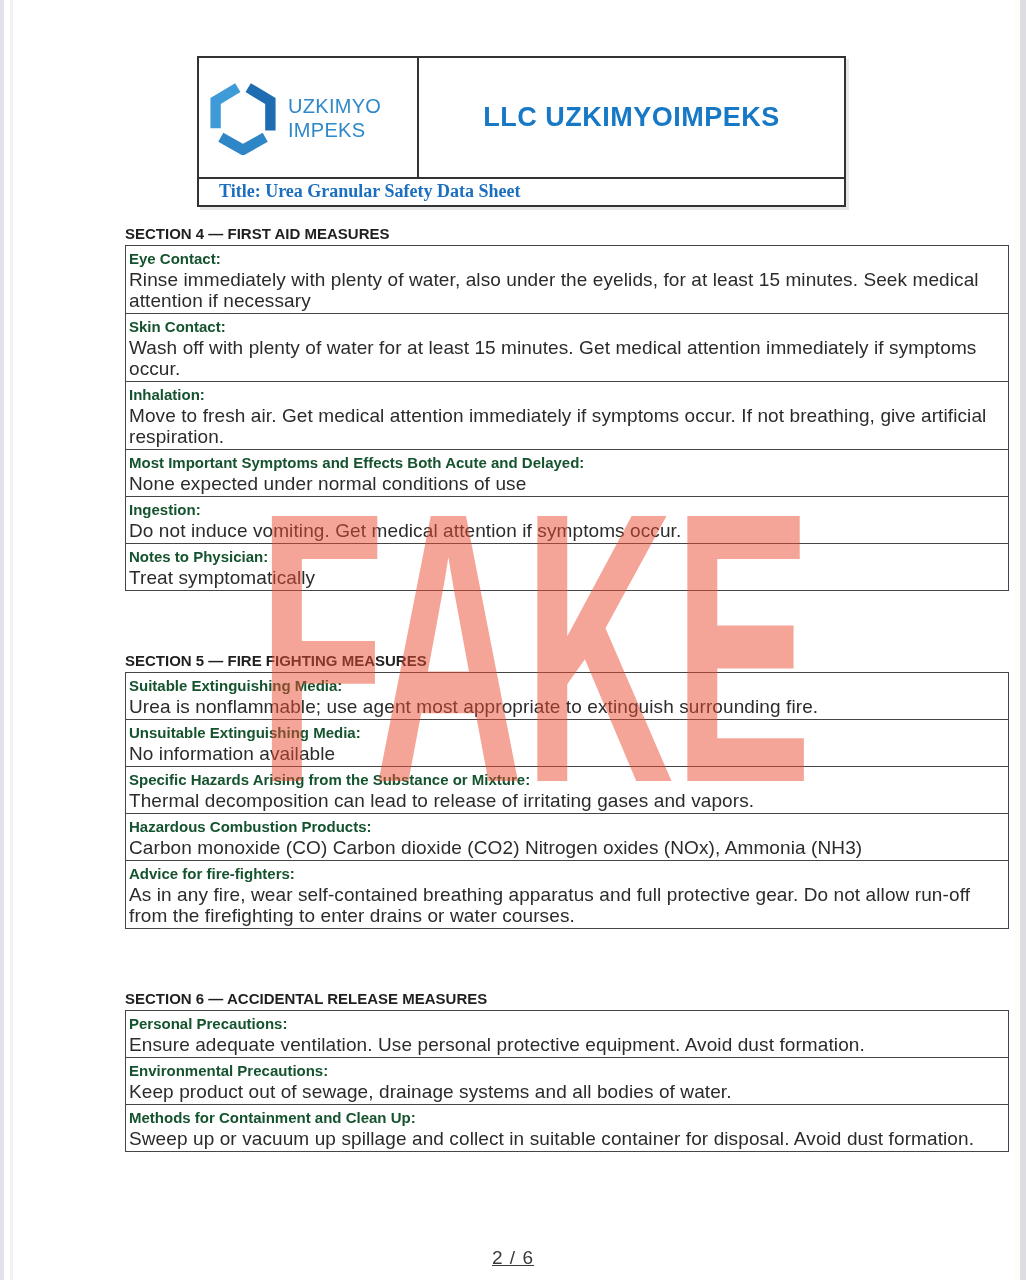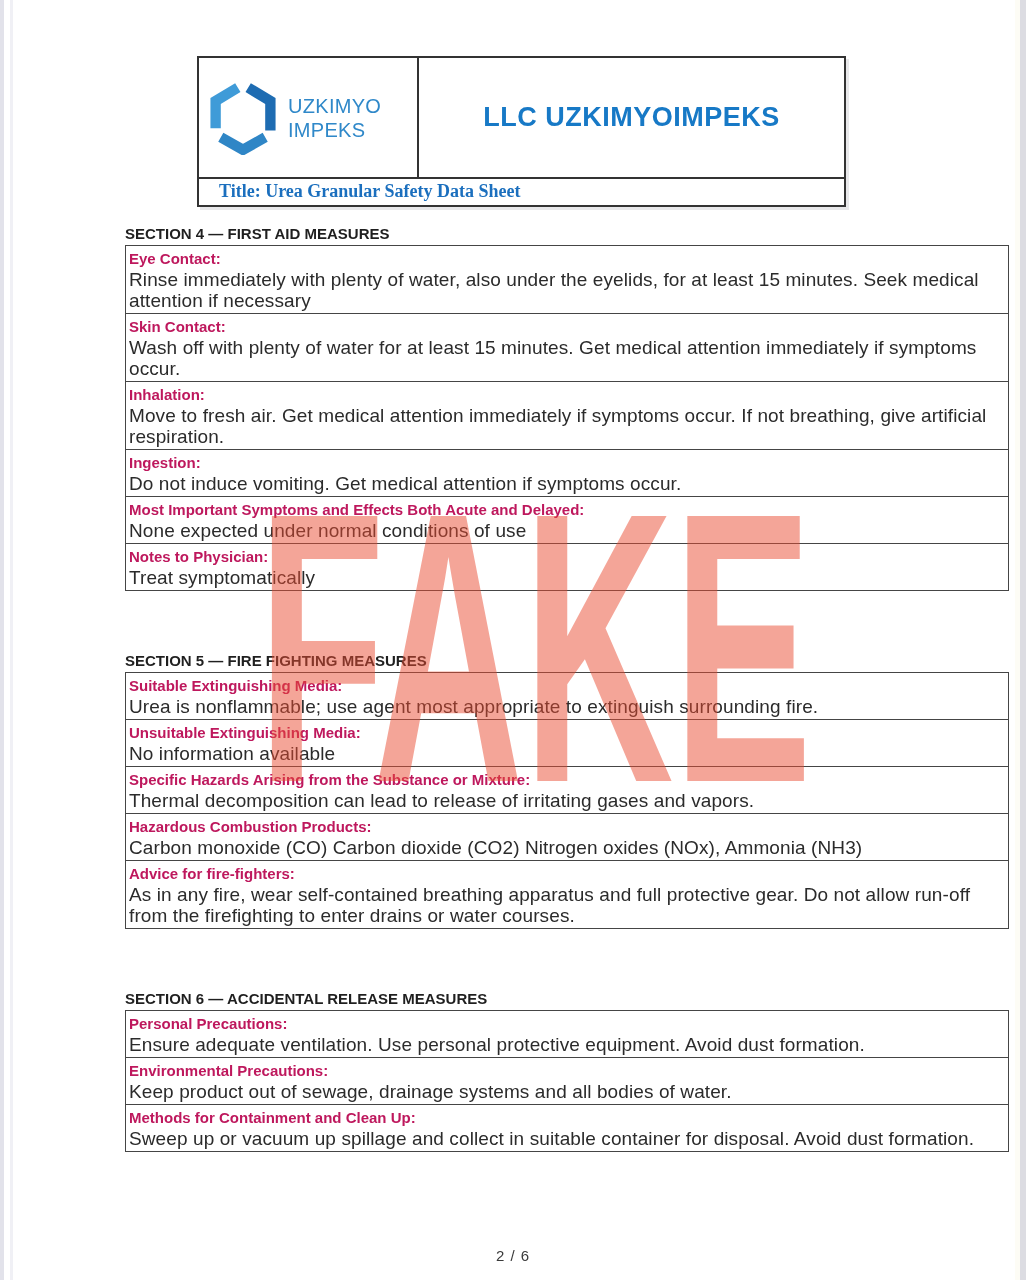--- a/index.html
+++ b/index.html
@@ -27,29 +27,29 @@
              font-family:"Liberation Serif",serif;font-weight:bold;font-size:18px;
              color:#1b6fbe;line-height:22px;}
 
   
   .content{position:absolute;left:125px;top:224px;width:884px;}
   .section + .section{margin-top:60px;}
   .section-heading{font-weight:bold;font-size:15px;line-height:19px;margin-bottom:2px;color:#1f1f1f;}
   .info-table{border:1px solid #454545;background:transparent;}
   .info-row{border-top:1px solid #454545;padding:2px 14px 2px 3px;}
   .info-row:first-child{border-top:none;}
-  .row-label{font-weight:bold;font-size:15px;line-height:21px;color:#be185d;}
+  .row-label{font-weight:bold;font-size:15px;line-height:21px;color:#14532d;}
   .row-text{font-size:19px;line-height:21px;letter-spacing:0.1px;color:#2b2b2b;}
 
   
   .watermark{position:absolute;left:258px;top:498px;z-index:5;pointer-events:none;}
 
   
   .footer{position:absolute;left:0;top:1247px;width:1026px;text-align:center;
-          font-size:15px;color:#3a3a3a;letter-spacing:1px;}
+          font-size:19px;color:#3a3a3a;letter-spacing:1px;text-decoration:underline;}
 </style>
 </head>
 <body>
 
 <div class="page">
 
   <div class="edge-left"></div>
   <div class="edge-left-faint"></div>
   <div class="edge-right-faint"></div>
   <div class="edge-right"></div>
@@ -85,26 +85,26 @@
         </div>
         <div class="info-row">
           <div class="row-label">Skin Contact:</div>
           <div class="row-text">Wash off with plenty of water for at least 15 minutes. Get medical attention immediately if symptoms occur.</div>
         </div>
         <div class="info-row">
           <div class="row-label">Inhalation:</div>
           <div class="row-text">Move to fresh air. Get medical attention immediately if symptoms occur. If not breathing, give artificial respiration.</div>
         </div>
         <div class="info-row">
+          <div class="row-label">Most Important Symptoms and Effects Both Acute and Delayed:</div>
+          <div class="row-text">None expected under normal conditions of use</div>
+        </div>
+        <div class="info-row">
           <div class="row-label">Ingestion:</div>
           <div class="row-text">Do not induce vomiting. Get medical attention if symptoms occur.</div>
-        </div>
-        <div class="info-row">
-          <div class="row-label">Most Important Symptoms and Effects Both Acute and Delayed:</div>
-          <div class="row-text">None expected under normal conditions of use</div>
         </div>
         <div class="info-row">
           <div class="row-label">Notes to Physician:</div>
           <div class="row-text">Treat symptomatically</div>
         </div>
       </div>
     </div>
 
     <div class="section">
       <div class="section-heading">SECTION 5 — FIRE FIGHTING MEASURES</div>

